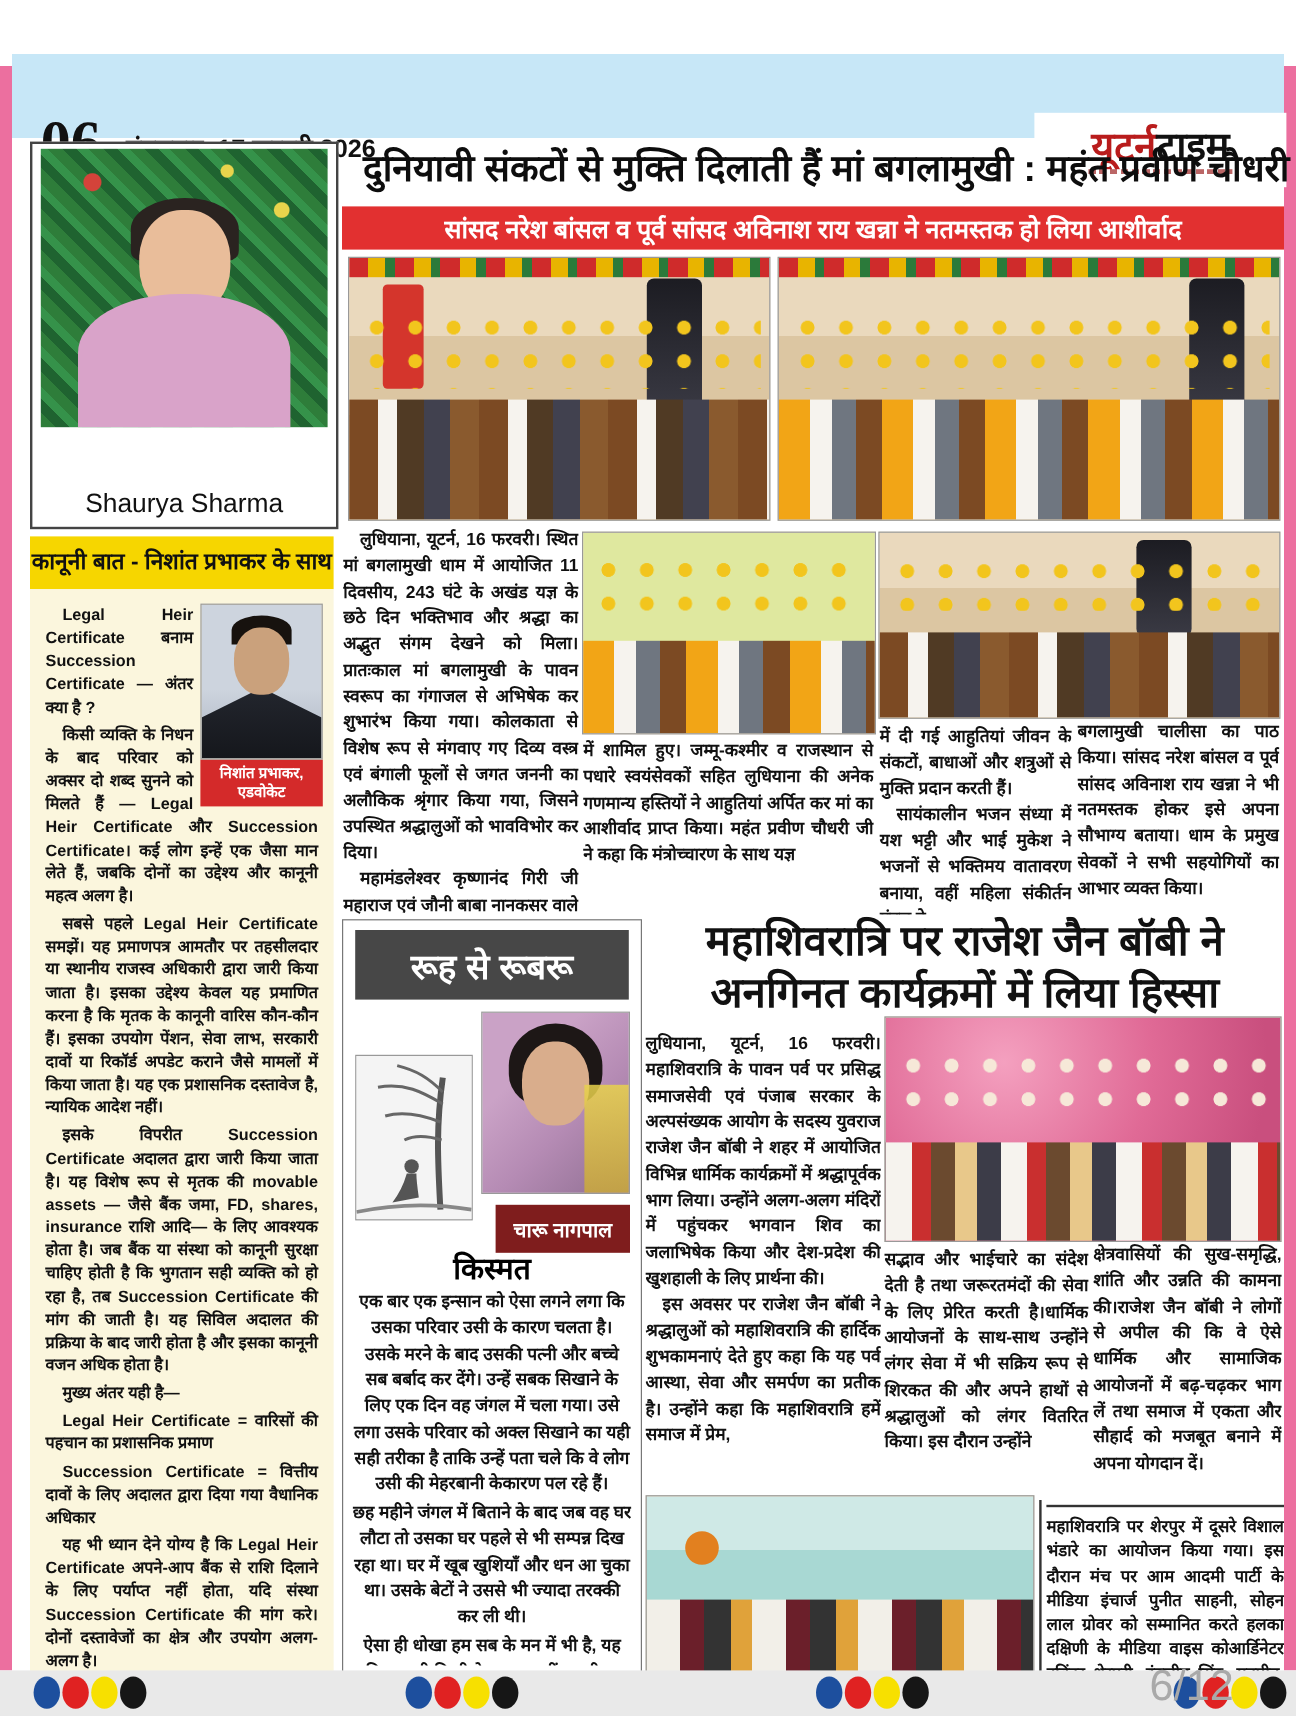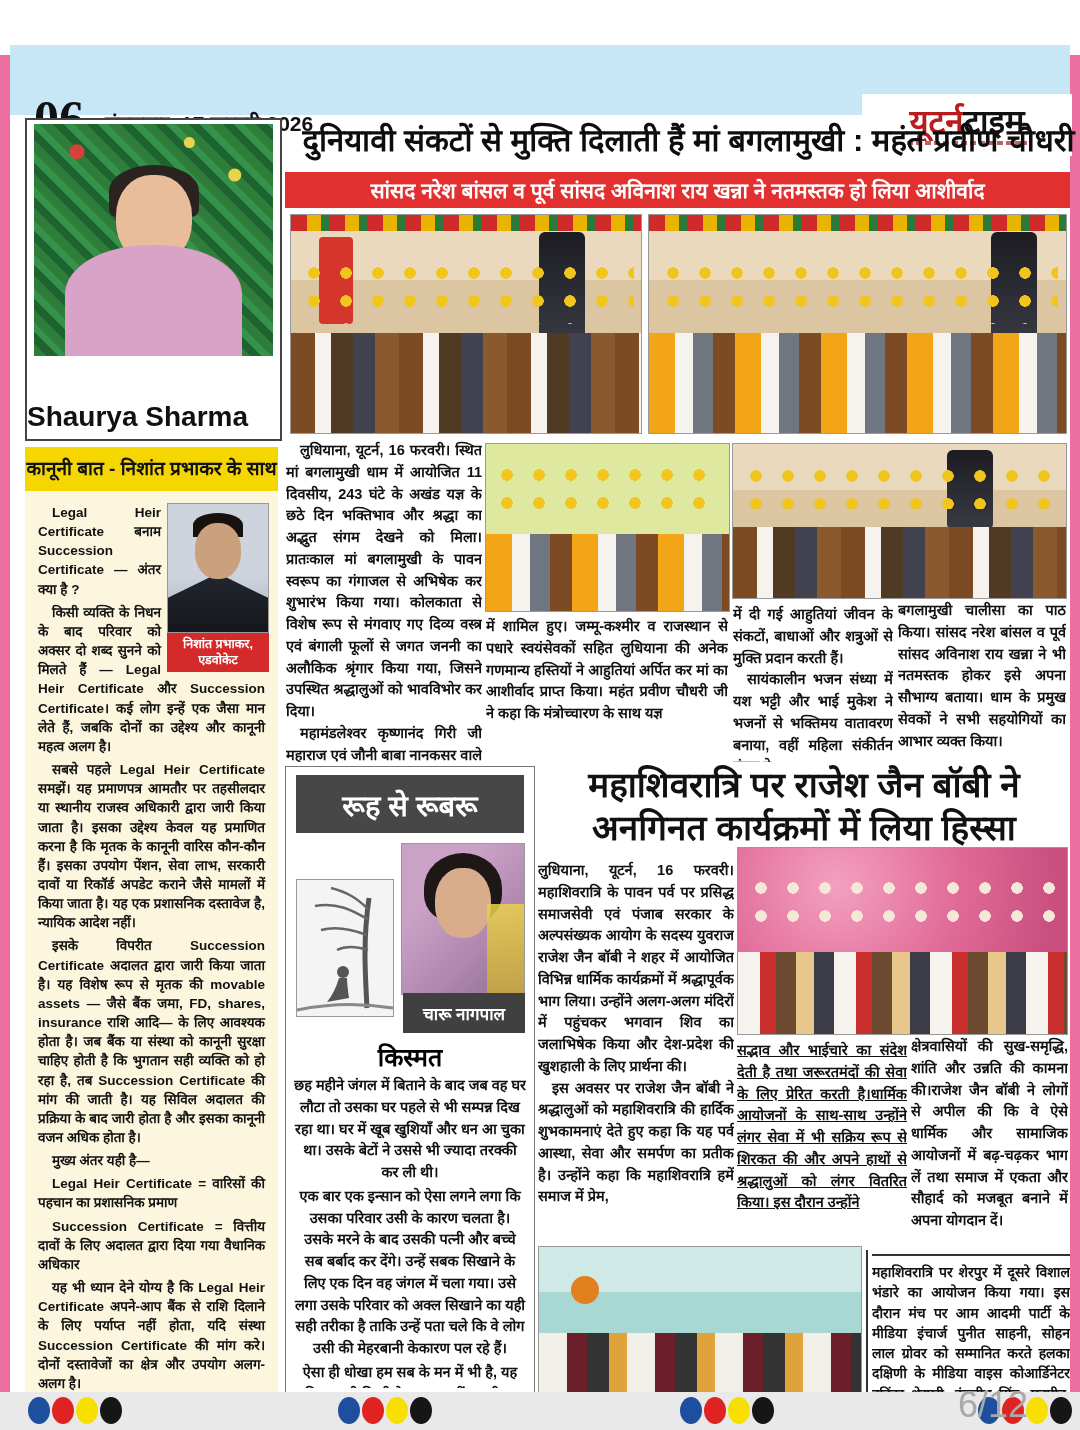--- a/index.html
+++ b/index.html
@@ -21,21 +21,21 @@
   .bday-box{position:absolute;left:25px;top:118px;width:253px;height:319px;border:2px solid #444;background:#fff;}
   .bday-head{margin:7px 7px 0 7px;height:38px;background:#17906e;color:#fff;font-size:21px;display:flex;align-items:center;justify-content:center;}
   .bday-photo{position:relative;margin:4px 7px 0 7px;height:232px;overflow:hidden;
       background:radial-gradient(circle at 18% 12%,#d4433a 0 7px,rgba(0,0,0,0) 8px),
                  radial-gradient(circle at 84% 22%,#e8d44c 0 6px,rgba(0,0,0,0) 7px),
                  radial-gradient(circle at 65% 8%,#e8d44c 0 5px,rgba(0,0,0,0) 6px),
                  repeating-linear-gradient(45deg,#2e7d3a 0 9px,#1f6330 9px 17px,#35924a 17px 24px);}
   .boy-hair{position:absolute;bottom:60%;left:50%;transform:translateX(-50%);width:90px;height:52px;background:#2a2320;border-radius:50% 50% 8px 8px;}
   .boy-face{position:absolute;bottom:40%;left:50%;transform:translateX(-50%);width:76px;height:88px;background:#e9bd9a;border-radius:46%;}
   .boy-hood{position:absolute;bottom:0;left:13%;width:74%;height:48%;background:#d9a3c9;border-radius:48% 48% 0 0/44% 44% 0 0;}
-  .bday-name{position:absolute;left:0;right:0;bottom:6px;font-size:28px;font-weight:bold;}
+  .bday-name{position:absolute;left:0;right:0;bottom:6px;text-align:center;font-size:22px;font-weight:normal;}
   
   .legal-head{position:absolute;left:25px;top:447px;width:253px;height:44px;background:#f6d600;color:#111;
       display:flex;align-items:center;justify-content:center;font-size:19px;font-weight:bold;text-align:center;line-height:1.05;}
   .legal-body{position:absolute;left:25px;top:491px;width:253px;height:905px;background:#fbf6dd;
       padding:8px 9px;box-sizing:border-box;font-size:13.5px;font-weight:600;line-height:1.42;text-align:justify;overflow:hidden;}
   .legal-body p{margin:4px;text-indent:14px;}
   .adv-fig{float:right;width:102px;margin:4px 0 4px 6px;}
   .adv-photo{position:relative;height:128px;overflow:hidden;border:1px solid #999;background:linear-gradient(180deg,#cdd4de 0 55%,#aab3c0 100%);}
   .adv-suit{position:absolute;bottom:0;left:0;right:0;height:46%;background:linear-gradient(180deg,#23262e,#15171c);clip-path:polygon(0 100%,0 42%,50% 0,100% 42%,100% 100%);}
   .adv-hair{position:absolute;top:7%;left:50%;transform:translateX(-50%);width:50px;height:24px;background:#17120e;border-radius:50% 50% 0 0;}
@@ -75,21 +75,21 @@
   .ph-4{left:538px;top:1246px;width:322px;height:180px;}
   
   .ruh-box{position:absolute;left:285px;top:766px;width:248px;height:627px;border:1px solid #777;background:#fff;}
   .ruh-head{margin:8px 10px 0 10px;height:58px;background:#474747;color:#fff;font-size:29px;font-weight:bold;display:flex;align-items:center;justify-content:center;}
   .ruh-sketch{position:absolute;left:10px;top:112px;width:96px;height:136px;border:1px solid #999;background:#f5f5f5;}
   .ruh-woman{position:absolute;right:9px;top:76px;width:122px;height:150px;border:1px solid #999;overflow:hidden;
       background:linear-gradient(135deg,#caa2c6 0 30%,#b58bb4 60%,#8f6f92 100%);}
   .woman-hair{position:absolute;top:6%;left:50%;transform:translateX(-50%);width:78px;height:70px;background:#1d1716;border-radius:50% 50% 40% 40%;}
   .woman-face{position:absolute;top:16%;left:50%;transform:translateX(-50%);width:56px;height:70px;background:#d9ad8c;border-radius:46%;}
   .woman-sari{position:absolute;right:0;top:40%;width:30%;height:60%;background:linear-gradient(180deg,#e8d24c,#caa93a);opacity:.85;}
-  .ruh-author{position:absolute;right:9px;top:226px;width:122px;height:40px;background:#404040;color:#fff;font-size:17px;font-weight:bold;display:flex;align-items:center;justify-content:center;}
+  .ruh-author{position:absolute;right:9px;top:237px;width:112px;height:40px;background:#7f1d1d;color:#fff;font-size:17px;font-weight:bold;display:flex;align-items:center;justify-content:center;}
   .ruh-title{position:absolute;left:0;right:0;top:272px;text-align:center;color:#000000;font-size:25px;font-weight:bold;}
   .ruh-story{position:absolute;left:8px;right:8px;top:308px;bottom:6px;font-size:14.5px;font-weight:600;line-height:1.5;text-align:center;overflow:hidden;}
   .ruh-story p{margin:0 0 2px 0;}
   
   .a2-headline{position:absolute;left:538px;top:764px;width:532px;height:94px;font-size:35px;font-weight:bold;text-align:center;line-height:1.22;overflow:hidden;}
   .a2-col1{left:538px;top:860px;width:196px;height:382px;}
   .a2-col2{left:737px;top:1040px;width:170px;height:206px;}
   .a2-col3{left:911px;top:1036px;width:157px;height:214px;}
   .a2-caption{position:absolute;left:872px;top:1254px;width:198px;height:142px;border-top:2px solid #333;
       padding-top:6px;font-size:14px;font-weight:600;line-height:1.45;text-align:justify;overflow:hidden;}
@@ -208,41 +208,41 @@
     </svg>
   </div>
   <div class="ruh-woman">
     <div class="woman-hair"></div>
     <div class="woman-face"></div>
     <div class="woman-sari"></div>
   </div>
   <div class="ruh-author">चारू नागपाल</div>
   <div class="ruh-title">किस्मत</div>
   <div class="ruh-story">
+    <p>एक बार एक इन्सान को ऐसा लगने लगा कि उसका परिवार उसी के कारण चलता है। उसके मरने के बाद उसकी पत्नी और बच्चे सब बर्बाद कर देंगे। उन्हें सबक सिखाने के लिए एक दिन वह जंगल में चला गया। उसे लगा उसके परिवार को अक्ल सिखाने का यही सही तरीका है ताकि उन्हें पता चले कि वे लोग उसी की मेहरबानी केकारण पल रहे हैं।</p>
     <p>छह महीने जंगल में बिताने के बाद जब वह घर लौटा तो उसका घर पहले से भी सम्पन्न दिख रहा था। घर में खूब खुशियाँ और धन आ चुका था। उसके बेटों ने उससे भी ज्यादा तरक्की कर ली थी।</p>
-    <p>एक बार एक इन्सान को ऐसा लगने लगा कि उसका परिवार उसी के कारण चलता है। उसके मरने के बाद उसकी पत्नी और बच्चे सब बर्बाद कर देंगे। उन्हें सबक सिखाने के लिए एक दिन वह जंगल में चला गया। उसे लगा उसके परिवार को अक्ल सिखाने का यही सही तरीका है ताकि उन्हें पता चले कि वे लोग उसी की मेहरबानी केकारण पल रहे हैं।</p>
     <p>ऐसा ही धोखा हम सब के मन में भी है, यह दुनिया कभी किसी के कारण नहीं चलती। हर कोई अपनी किस्मत की खाता है।</p>
   </div>
 </div>
 
 <div class="a2-headline">महाशिवरात्रि पर राजेश जैन बॉबी ने अनगिनत कार्यक्रमों में लिया हिस्सा</div>
 
 <div class="bodytext a2-col1">
   <p style="text-indent:0;">लुधियाना, यूटर्न, 16 फरवरी। महाशिवरात्रि के पावन पर्व पर प्रसिद्ध समाजसेवी एवं पंजाब सरकार के अल्पसंख्यक आयोग के सदस्य युवराज राजेश जैन बॉबी ने शहर में आयोजित विभिन्न धार्मिक कार्यक्रमों में श्रद्धापूर्वक भाग लिया। उन्होंने अलग-अलग मंदिरों में पहुंचकर भगवान शिव का जलाभिषेक किया और देश-प्रदेश की खुशहाली के लिए प्रार्थना की।</p>
   <p>इस अवसर पर राजेश जैन बॉबी ने श्रद्धालुओं को महाशिवरात्रि की हार्दिक शुभकामनाएं देते हुए कहा कि यह पर्व आस्था, सेवा और समर्पण का प्रतीक है। उन्होंने कहा कि महाशिवरात्रि हमें समाज में प्रेम,</p>
 </div>
 
 <div class="ph ph-3">
   <div class="lay wall-pink"></div>
   <div class="lay turbans" style="top:14%;background-image:radial-gradient(circle 6px at 50% 50%,#f6e8d8 92%,rgba(0,0,0,0));"></div>
   <div class="lay bodies-pink"></div>
 </div>
 
 <div class="bodytext a2-col2">
-  <p style="text-indent:0;text-decoration:underline;">सद्भाव और भाईचारे का संदेश देती है तथा जरूरतमंदों की सेवा के लिए प्रेरित करती है।धार्मिक आयोजनों के साथ-साथ उन्होंने लंगर सेवा में भी सक्रिय रूप से शिरकत की और अपने हाथों से श्रद्धालुओं को लंगर वितरित किया। इस दौरान उन्होंने</p>
+  <p style="text-indent:0;">सद्भाव और भाईचारे का संदेश देती है तथा जरूरतमंदों की सेवा के लिए प्रेरित करती है।धार्मिक आयोजनों के साथ-साथ उन्होंने लंगर सेवा में भी सक्रिय रूप से शिरकत की और अपने हाथों से श्रद्धालुओं को लंगर वितरित किया। इस दौरान उन्होंने</p>
 </div>
 <div class="bodytext a2-col3">
   <p style="text-indent:0;">क्षेत्रवासियों की सुख-समृद्धि, शांति और उन्नति की कामना की।राजेश जैन बॉबी ने लोगों से अपील की कि वे ऐसे धार्मिक और सामाजिक आयोजनों में बढ़-चढ़कर भाग लें तथा समाज में एकता और सौहार्द को मजबूत बनाने में अपना योगदान दें।</p>
 </div>
 
 <div class="ph ph-4">
   <div class="lay wall-teal"></div>
   <div class="lay" style="left:10%;top:16%;width:28px;height:28px;background:#e2801f;border-radius:50%;"></div>
   <div class="lay bodies-teal"></div>
 </div>

